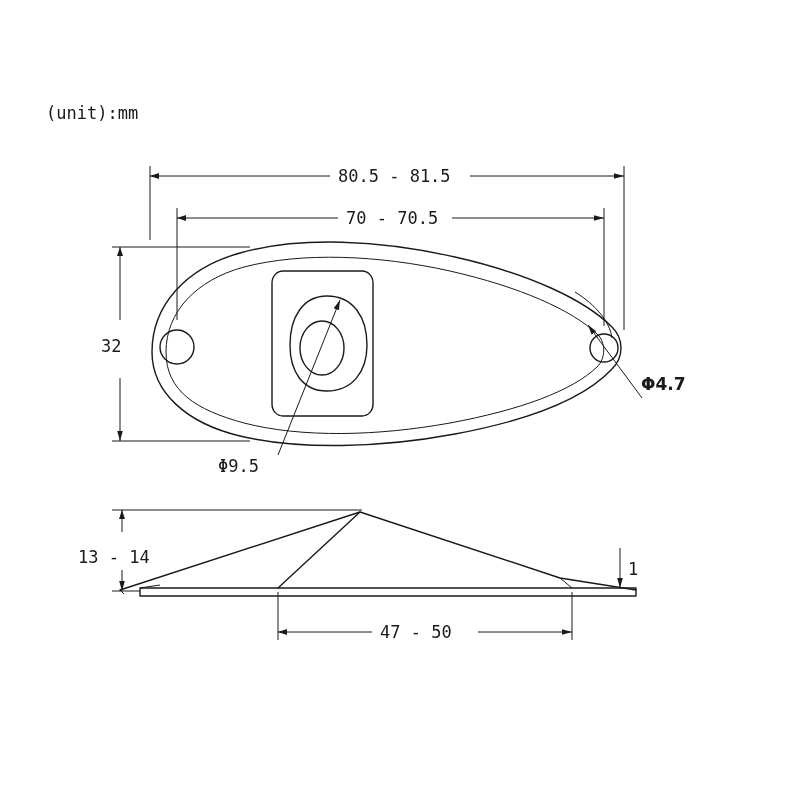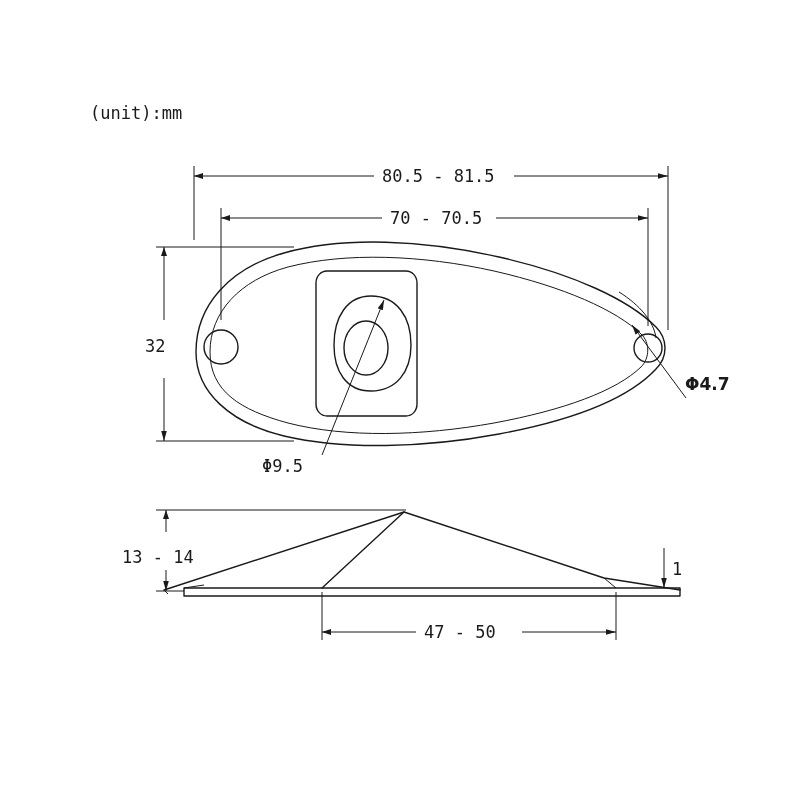--- a/index.html
+++ b/index.html
@@ -14,21 +14,20 @@
     color: #000000;
     position: relative;
     overflow: hidden;
   }
   #drawing-root {
     position: absolute;
     left: 0;
     top: 0;
     width: 693px;
     height: 800px;
-    padding-left: 44px;
   }
   svg#tech-drawing {
     display: block;
     width: 800px;
     height: 800px;
   }
   .line {
     stroke: #1a1a1a;
     stroke-width: 1.4;
     fill: none;

